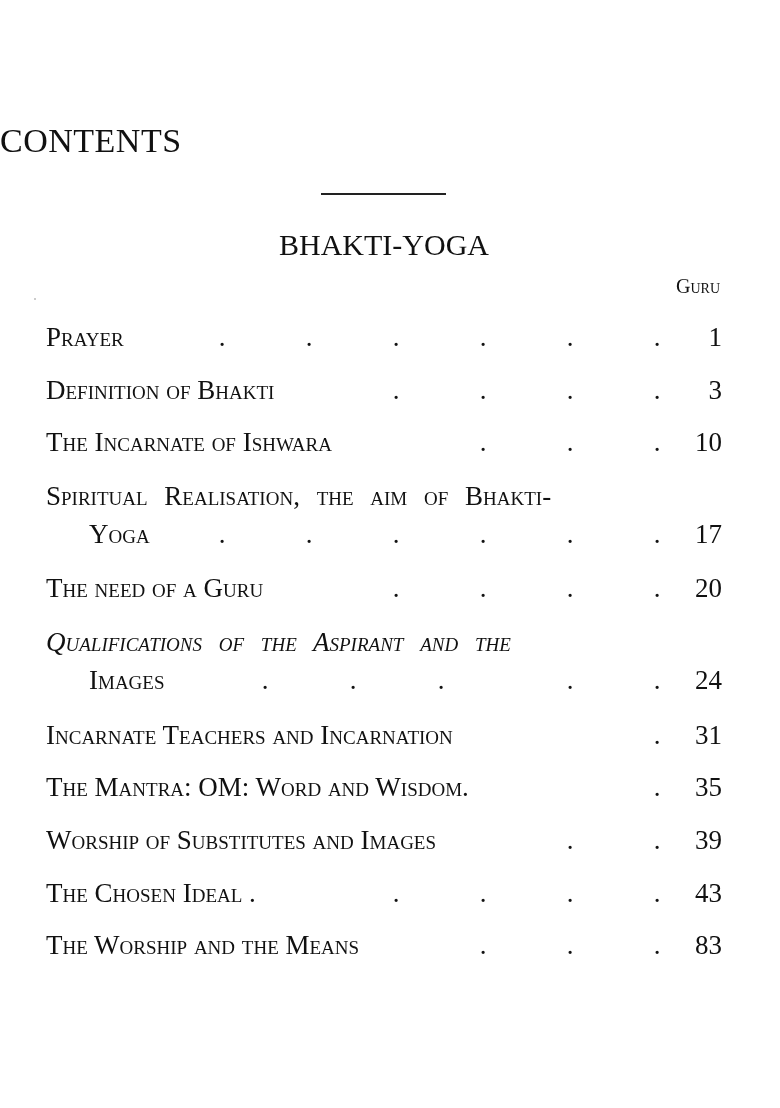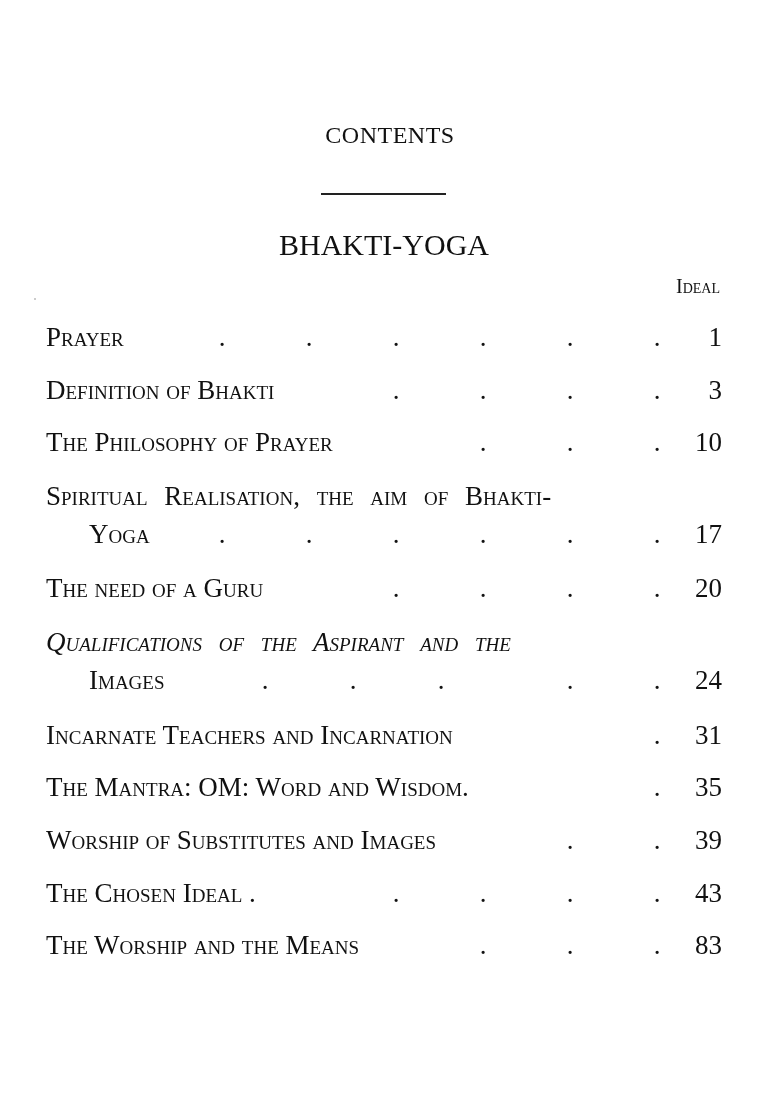--- a/index.html
+++ b/index.html
@@ -7,21 +7,21 @@
       width: 780px; height: 1108px;
       background: #ffffff;
       color: #111111;
       font-family: "Liberation Serif", "DejaVu Serif", serif;
       position: relative;
       overflow: hidden;
     }
     .page { position: absolute; left: 0; top: 0; width: 780px; height: 1108px; }
     .title {
       position: absolute; left: 0; width: 780px; top: 122px;
-      text-align: center; font-size: 24px; letter-spacing: 0.5px;
+      text-align: left; font-size: 34px; letter-spacing: 0.5px;
     }
     .rule {
       position: absolute; left: 321px; top: 193px; width: 125px; height: 2px;
       background: #222;
     }
     .subtitle {
       position: absolute; left: 0; width: 768px; top: 228px;
       text-align: center; font-size: 30px;
     }
     .page-label {
@@ -42,21 +42,21 @@
     .speck { position:absolute; width:2px; height:2px; background:#bbb; border-radius:1px; }
   </style>
 </head>
 <body>
 
 <div class="page">
 
   <div class="title">CONTENTS</div>
   <div class="rule"></div>
   <div class="subtitle">BHAKTI-YOGA</div>
-  <div class="page-label">Ideal</div>
+  <div class="page-label">Guru</div>
 
   <div class="entry" style="top:322px;">
     <span class="label">Prayer</span>
     <span class="dot d1">.</span>
     <span class="dot d2">.</span>
     <span class="dot d3">.</span>
     <span class="dot d4">.</span>
     <span class="dot d5">.</span>
     <span class="dot d6">.</span>
     <span class="num">1</span>
@@ -65,21 +65,21 @@
   <div class="entry" style="top:375px;">
     <span class="label">Definition of Bhakti</span>
     <span class="dot d3">.</span>
     <span class="dot d4">.</span>
     <span class="dot d5">.</span>
     <span class="dot d6">.</span>
     <span class="num">3</span>
   </div>
 
   <div class="entry" style="top:427px;">
-    <span class="label">The Philosophy of Prayer</span>
+    <span class="label">The Incarnate of Ishwara</span>
     <span class="dot d4">.</span>
     <span class="dot d5">.</span>
     <span class="dot d6">.</span>
     <span class="num">10</span>
   </div>
 
   <div class="entry" style="top:481px;">
     <span class="label justified">Spiritual Realisation, the aim of Bhakti-</span>
   </div>
   <div class="entry" style="top:519px;">

